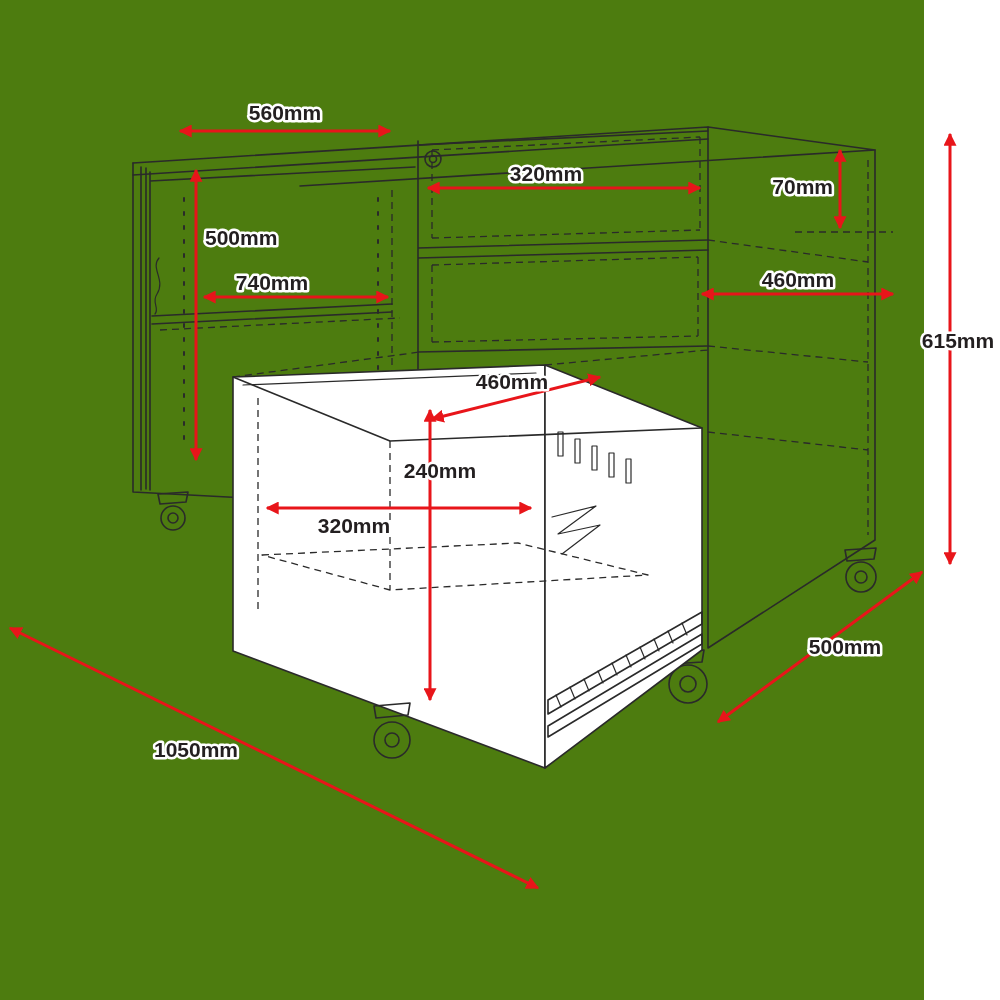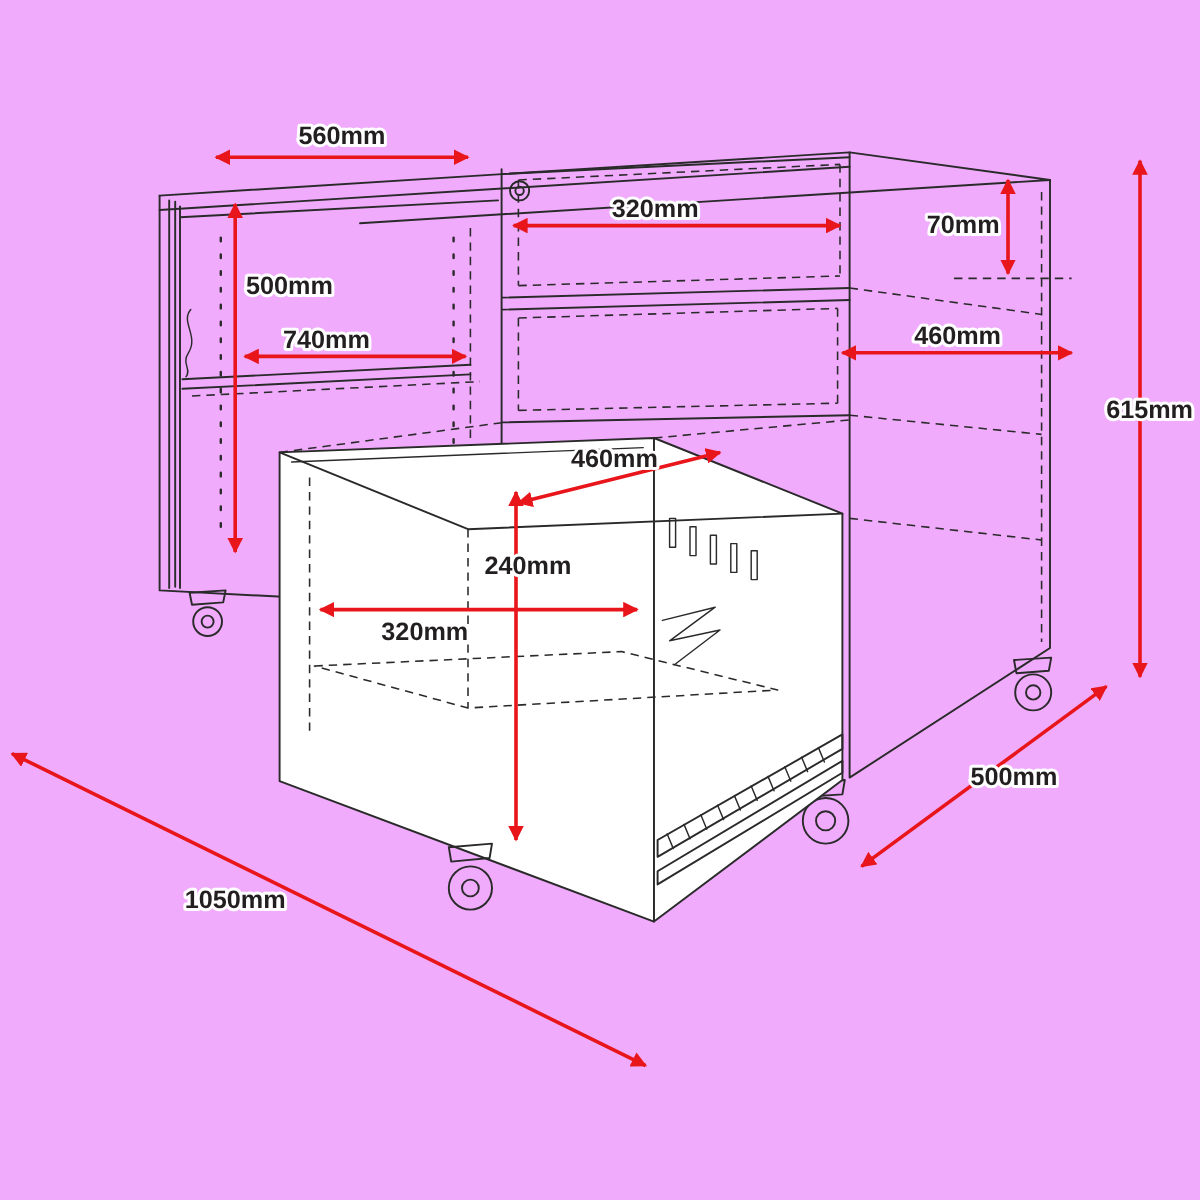--- a/index.html
+++ b/index.html
@@ -1,16 +1,16 @@
 <!DOCTYPE html>
 <html><head>
 <meta charset="utf-8">
 <style>
   html,body{margin:0;padding:0;background:#ffffff;}
-  .stage{width:1000px;height:1000px;position:relative;background:#f0abfc;}
+  .stage{width:924px;height:1000px;position:relative;background:#4d7c0f;}
   svg{display:block;}
   .ink{stroke:#2a2a2a;stroke-width:1.6;fill:none;stroke-linecap:round;stroke-linejoin:round;}
   .thin{stroke-width:1.2;}
   .face{fill:#ffffff;}
   .dash{stroke:#2a2a2a;stroke-width:1.3;fill:none;stroke-dasharray:7 5;stroke-linecap:butt;}
   .pin{stroke:#2a2a2a;stroke-width:2;stroke-dasharray:3 11;fill:none;}
   .dim-line{stroke:#e8151a;stroke-width:3;fill:none;}
   text.dim-label{
     font-family:"Liberation Sans",sans-serif;
     font-size:21px;font-weight:600;fill:#231f20;

